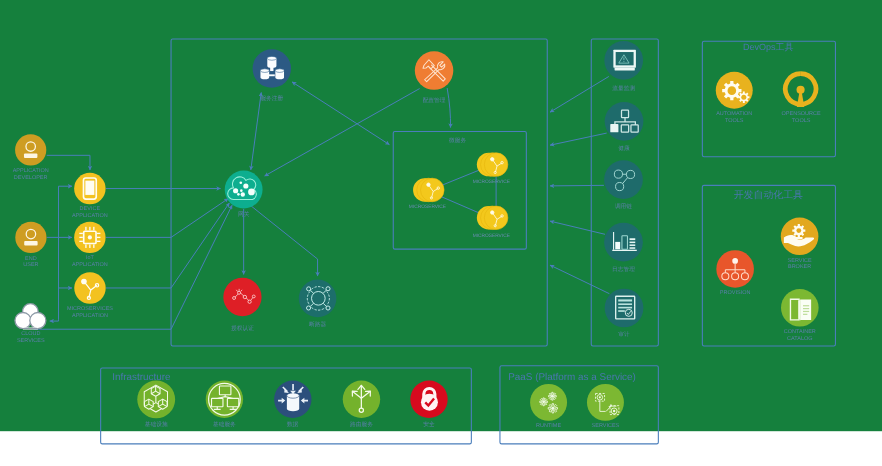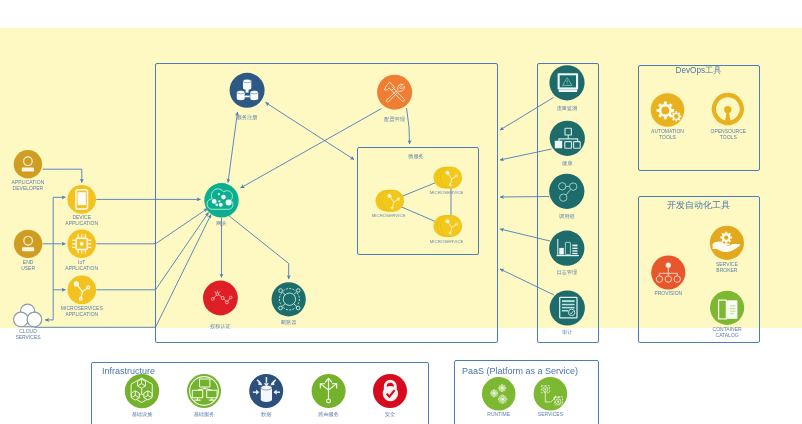--- a/index.html
+++ b/index.html
@@ -1,18 +1,18 @@
 <!DOCTYPE html>
 <html><head>
 <meta charset="utf-8">
 <style>
   html,body{margin:0;padding:0;background:#ffffff;}
   body{width:802px;height:424px;overflow:hidden;
        font-family:"Liberation Sans","DejaVu Sans",sans-serif;}
-  #stage{position:relative;width:802px;height:300px;background:#fef9c3;margin-top:28px;}
+  #stage{position:relative;width:802px;height:392px;background:#15803d;}
   svg#scene{position:absolute;left:0;top:0;width:802px;height:424px;display:block;}
   text{font-family:"Liberation Sans","DejaVu Sans",sans-serif;}
   .lbl{fill:#5C7FAC;}
   .en{font-size:5px;}
   .cn{font-size:5.2px;}
   .ms{font-size:4.4px;fill:#6A8BB4;}
   .ptitle{font-size:9px;fill:#4A76AE;}
   .ptitle8{font-size:8.2px;fill:#4A76AE;}
   .pline{stroke:#4A7EBB;stroke-width:0.9;fill:none;}
   .pbox{stroke:#4A7EBB;stroke-width:1;fill:none;}

